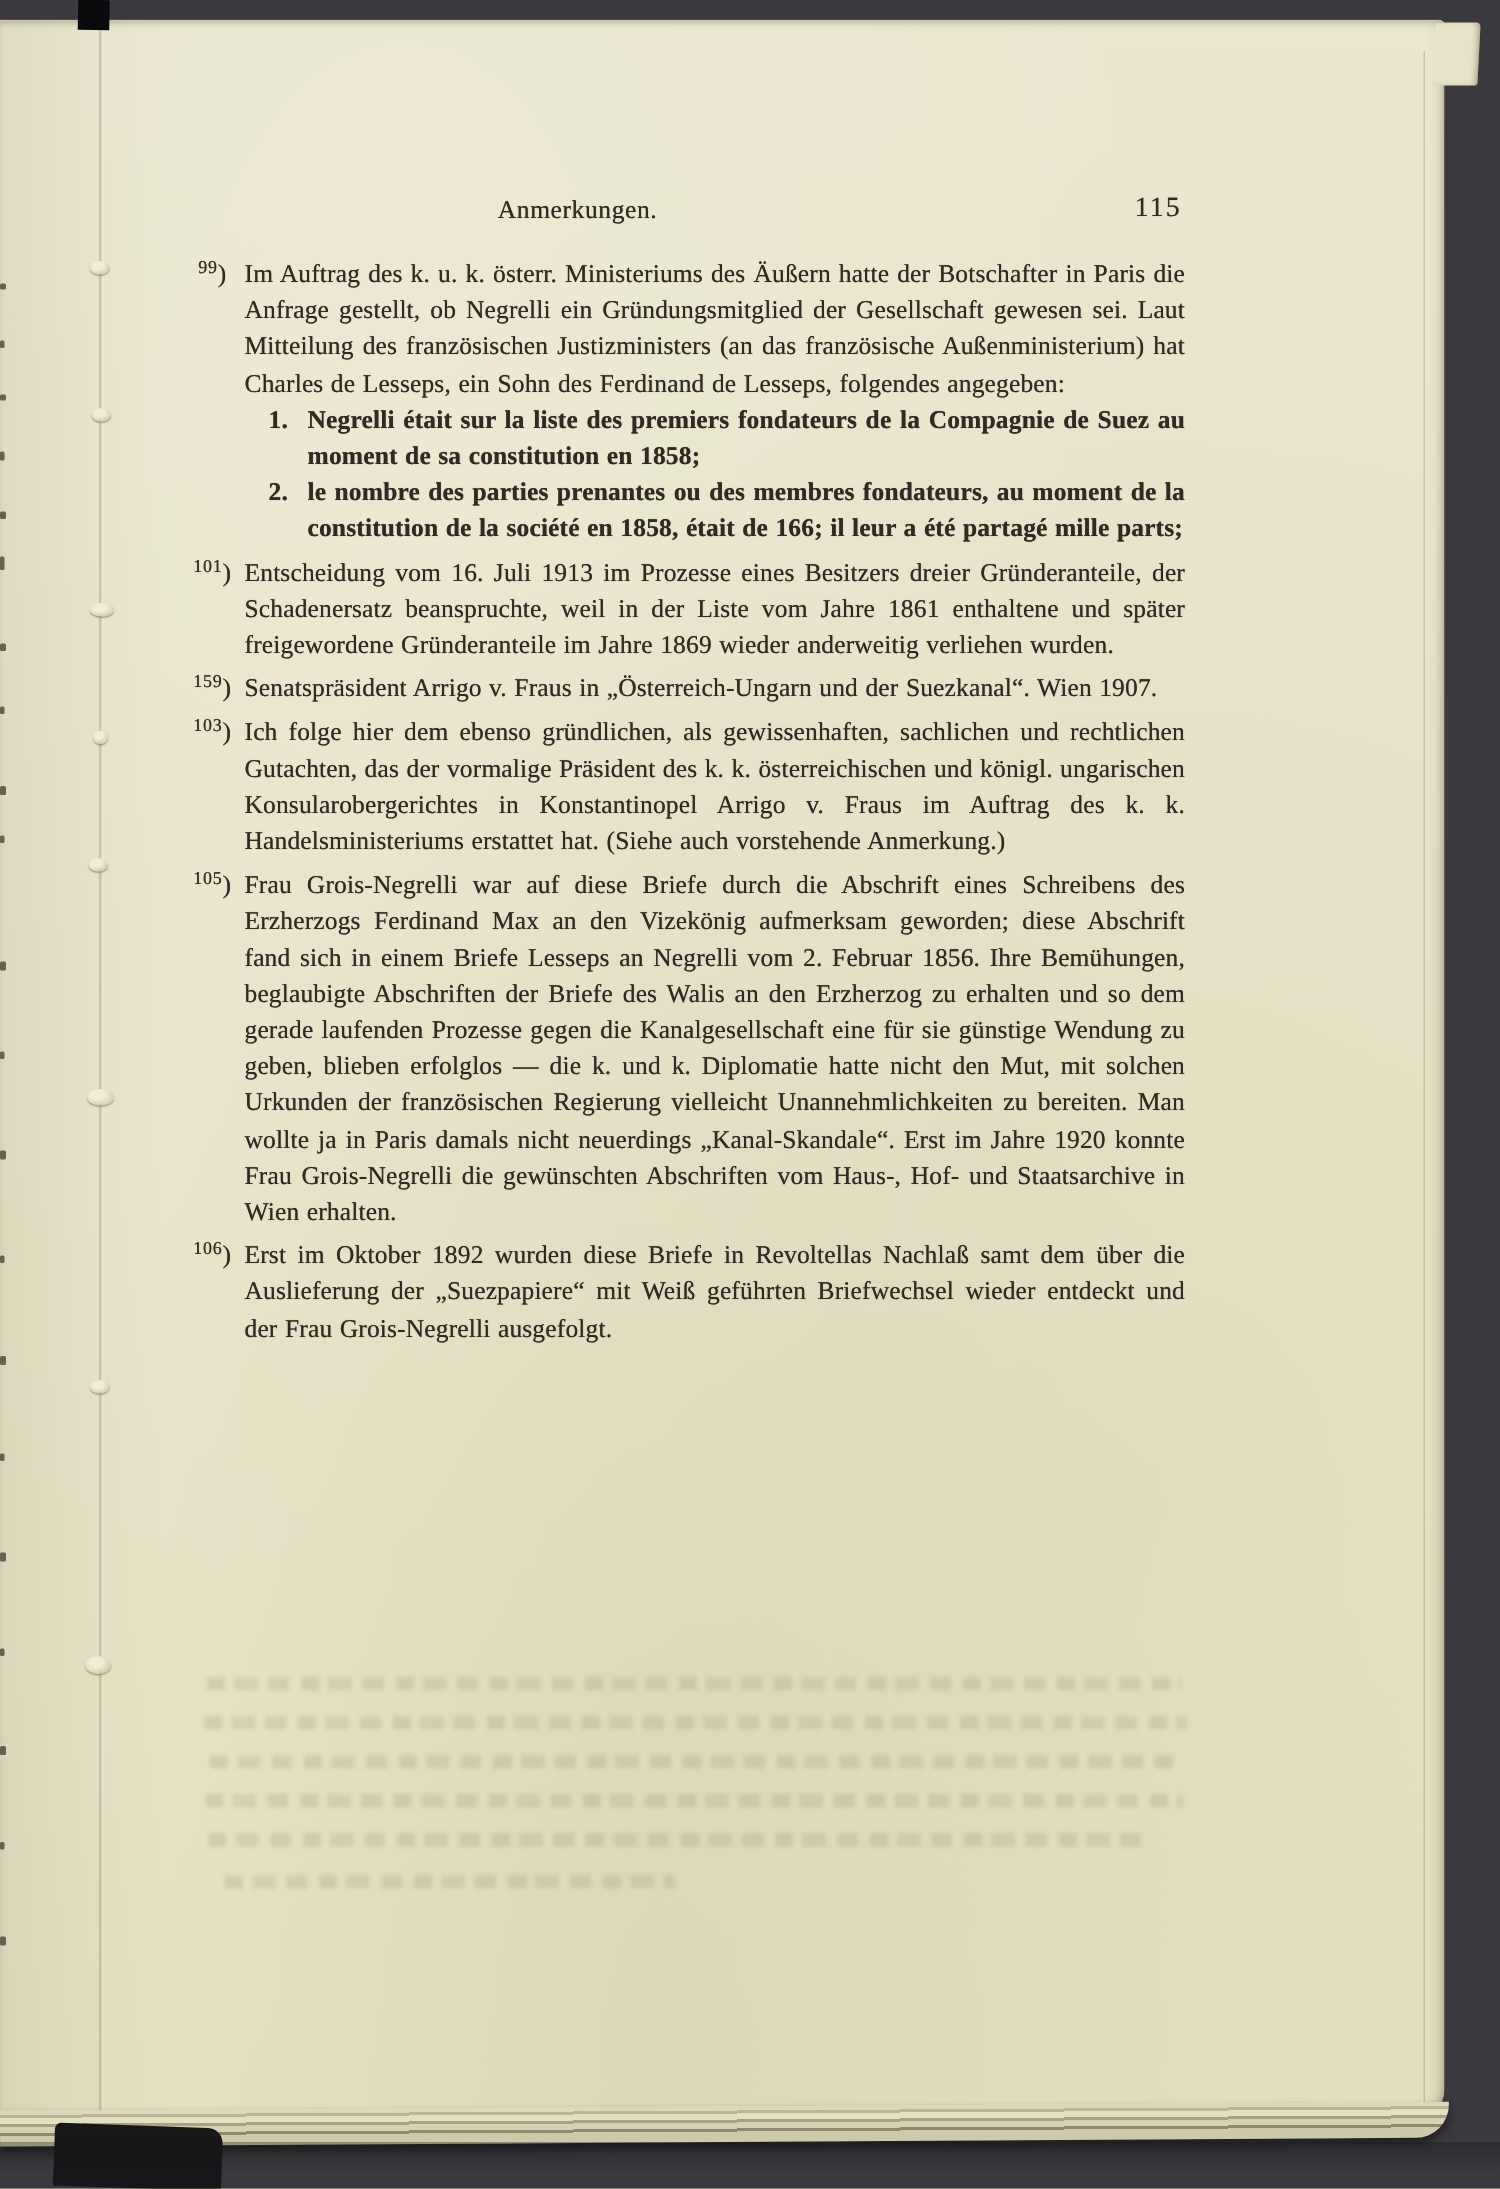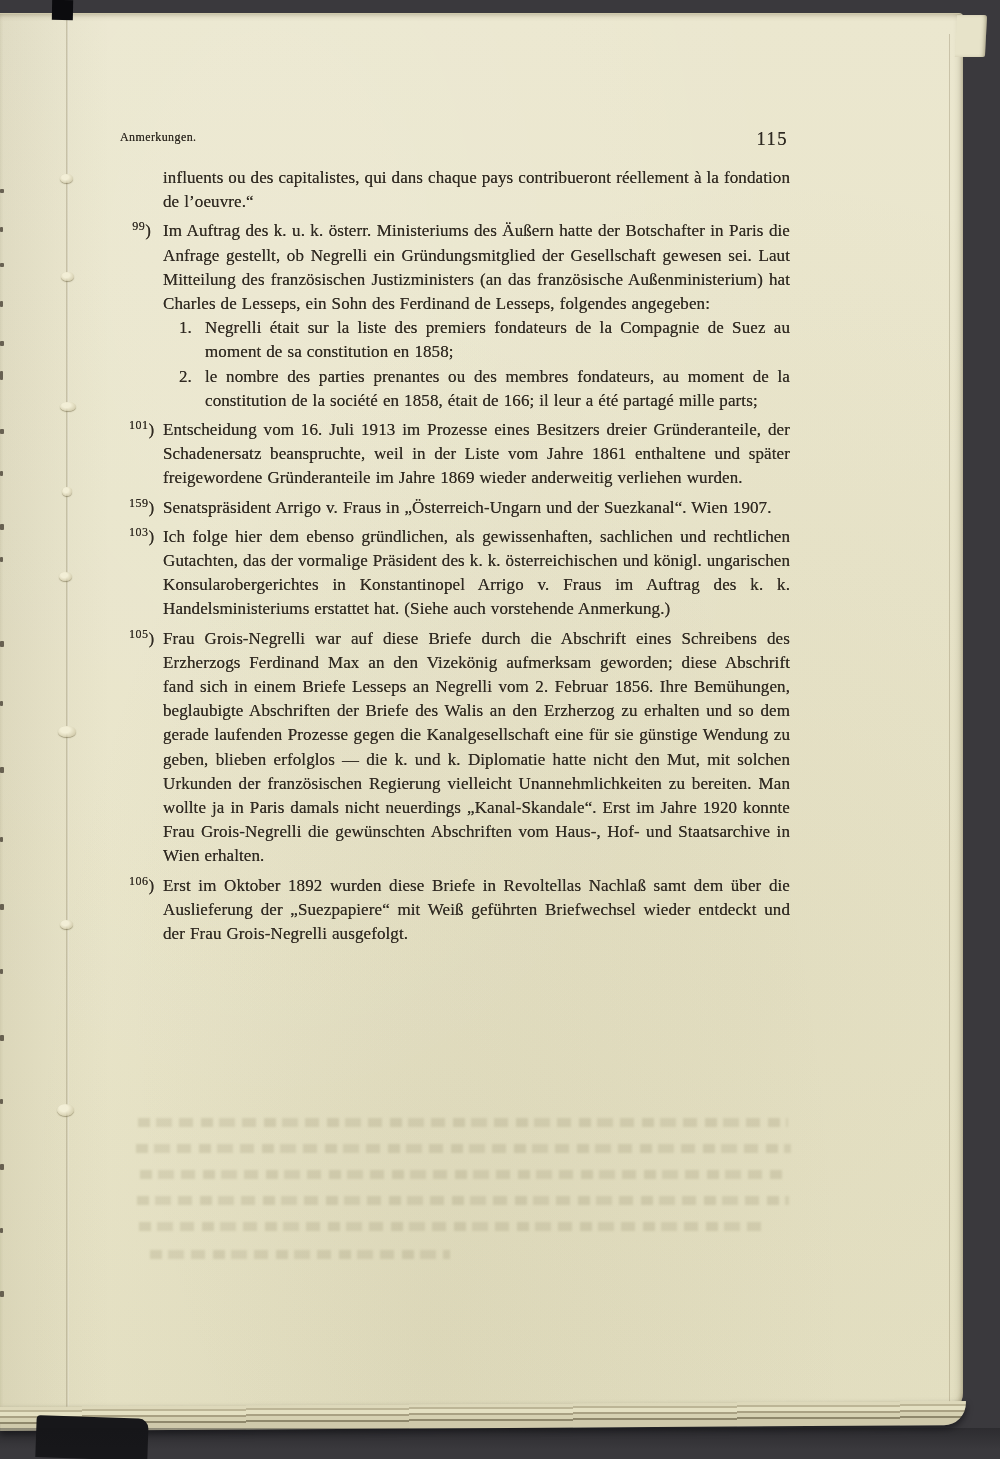--- a/index.html
+++ b/index.html
@@ -76,40 +76,40 @@
     position:absolute;height:9px;filter:blur(1.3px);opacity:0.33;
     background:repeating-linear-gradient(90deg,
       rgba(128,119,84,0.55) 0 12px, transparent 12px 18px,
       rgba(128,119,84,0.45) 18px 34px, transparent 34px 41px,
       rgba(128,119,84,0.5) 41px 55px, transparent 55px 63px);
   }
 
   
   .header{position:absolute;left:120px;top:130px;width:670px;height:26px;}
   .header-title{
-    position:absolute;left:0;right:140px;text-align:left;
-    font-size:12px;color:#2f2a22;letter-spacing:0.4px;
+    position:absolute;left:0;right:140px;text-align:center;
+    font-size:17px;color:#2f2a22;letter-spacing:0.4px;
     text-shadow:0 0 0.5px rgba(47,42,34,0.85);
   }
   .page-num{
     position:absolute;right:2px;top:-1px;font-size:18.5px;color:#2f2a22;
     letter-spacing:1.5px;text-shadow:0 0 0.5px rgba(47,42,34,0.85);
   }
   .textblock{
     position:absolute;left:120px;top:166px;width:670px;
     font-size:17px;line-height:24.2px;color:#302a22;
     text-align:justify;letter-spacing:0.1px;word-spacing:0.6px;
     text-shadow:0 0 0.45px rgba(48,42,34,0.8);
   }
   .intro{margin:0 0 0 43px;}
   .fn{margin:0 0 0 43px;}
   .fn-num{display:inline-block;width:43px;margin-left:-43px;text-align:center;
           letter-spacing:0;word-spacing:0;}
   .fn-sup{font-size:12px;vertical-align:6px;letter-spacing:0.5px;}
-  .fn-li{margin:0 0 0 85px;}
+  .fn-li{margin:0 0 0 85px;font-weight:bold;}
   .fn-li-num{display:inline-block;width:26px;margin-left:-26px;}
 </style>
 </head>
 <body>
 
 <div class="stage">
 
   <div class="paper">
 
     <div class="crease"></div>
@@ -148,21 +148,20 @@
   </div>
 
   <div class="sliver"></div>
 
   <div class="header">
     <div class="header-title">Anmerkungen.</div>
     <div class="page-num">115</div>
   </div>
 
   <div class="textblock">
-    <div class="intro">influents ou des capitalistes, qui dans chaque pays contribueront réellement à la fondation de l’oeuvre.“</div>
   <div class="fn"><span class="fn-num"><span class="fn-sup">99</span>)</span><span class="fn-text">Im Auftrag des k. u. k. österr. Ministeriums des Äußern hatte der Botschafter in Paris die Anfrage gestellt, ob Negrelli ein Gründungsmitglied der Gesellschaft gewesen sei. Laut Mitteilung des französischen Justizministers (an das französische Außenministerium) hat Charles de Lesseps, ein Sohn des Ferdinand de Lesseps, folgendes angegeben:</span></div>
       <div class="fn-li"><span class="fn-li-num">1.</span><span class="fn-li-text">Negrelli était sur la liste des premiers fondateurs de la Compagnie de Suez au moment de sa constitution en 1858;</span></div>
       <div class="fn-li"><span class="fn-li-num">2.</span><span class="fn-li-text">le nombre des parties prenantes ou des membres fondateurs, au moment de la constitution de la société en 1858, était de 166; il leur a été partagé mille parts;</span></div>
       <div class="fn"><span class="fn-num"><span class="fn-sup">101</span>)</span><span class="fn-text">Entscheidung vom 16. Juli 1913 im Prozesse eines Besitzers dreier Gründeranteile, der Schadenersatz beanspruchte, weil in der Liste vom Jahre 1861 enthaltene und später freigewordene Gründeranteile im Jahre 1869 wieder anderweitig verliehen wurden.</span></div>
       <div class="fn"><span class="fn-num"><span class="fn-sup">159</span>)</span><span class="fn-text">Senatspräsident Arrigo v. Fraus in „Österreich-Ungarn und der Suezkanal“. Wien 1907.</span></div>
       <div class="fn"><span class="fn-num"><span class="fn-sup">103</span>)</span><span class="fn-text">Ich folge hier dem ebenso gründlichen, als gewissenhaften, sachlichen und rechtlichen Gutachten, das der vormalige Präsident des k. k. österreichischen und königl. ungarischen Konsularobergerichtes in Konstantinopel Arrigo v. Fraus im Auftrag des k. k. Handelsministeriums erstattet hat. (Siehe auch vorstehende Anmerkung.)</span></div>
       <div class="fn"><span class="fn-num"><span class="fn-sup">105</span>)</span><span class="fn-text">Frau Grois-Negrelli war auf diese Briefe durch die Abschrift eines Schreibens des Erzherzogs Ferdinand Max an den Vizekönig aufmerksam geworden; diese Abschrift fand sich in einem Briefe Lesseps an Negrelli vom 2. Februar 1856. Ihre Bemühungen, beglaubigte Abschriften der Briefe des Walis an den Erzherzog zu erhalten und so dem gerade laufenden Prozesse gegen die Kanalgesellschaft eine für sie günstige Wendung zu geben, blieben erfolglos — die k. und k. Diplomatie hatte nicht den Mut, mit solchen Urkunden der französischen Regierung vielleicht Unannehmlichkeiten zu bereiten. Man wollte ja in Paris damals nicht neuerdings „Kanal-Skandale“. Erst im Jahre 1920 konnte Frau Grois-Negrelli die gewünschten Abschriften vom Haus-, Hof- und Staatsarchive in Wien erhalten.</span></div>
       <div class="fn"><span class="fn-num"><span class="fn-sup">106</span>)</span><span class="fn-text">Erst im Oktober 1892 wurden diese Briefe in Revoltellas Nachlaß samt dem über die Auslieferung der „Suezpapiere“ mit Weiß geführten Briefwechsel wieder entdeckt und der Frau Grois-Negrelli ausgefolgt.</span></div>
     </div>
 

